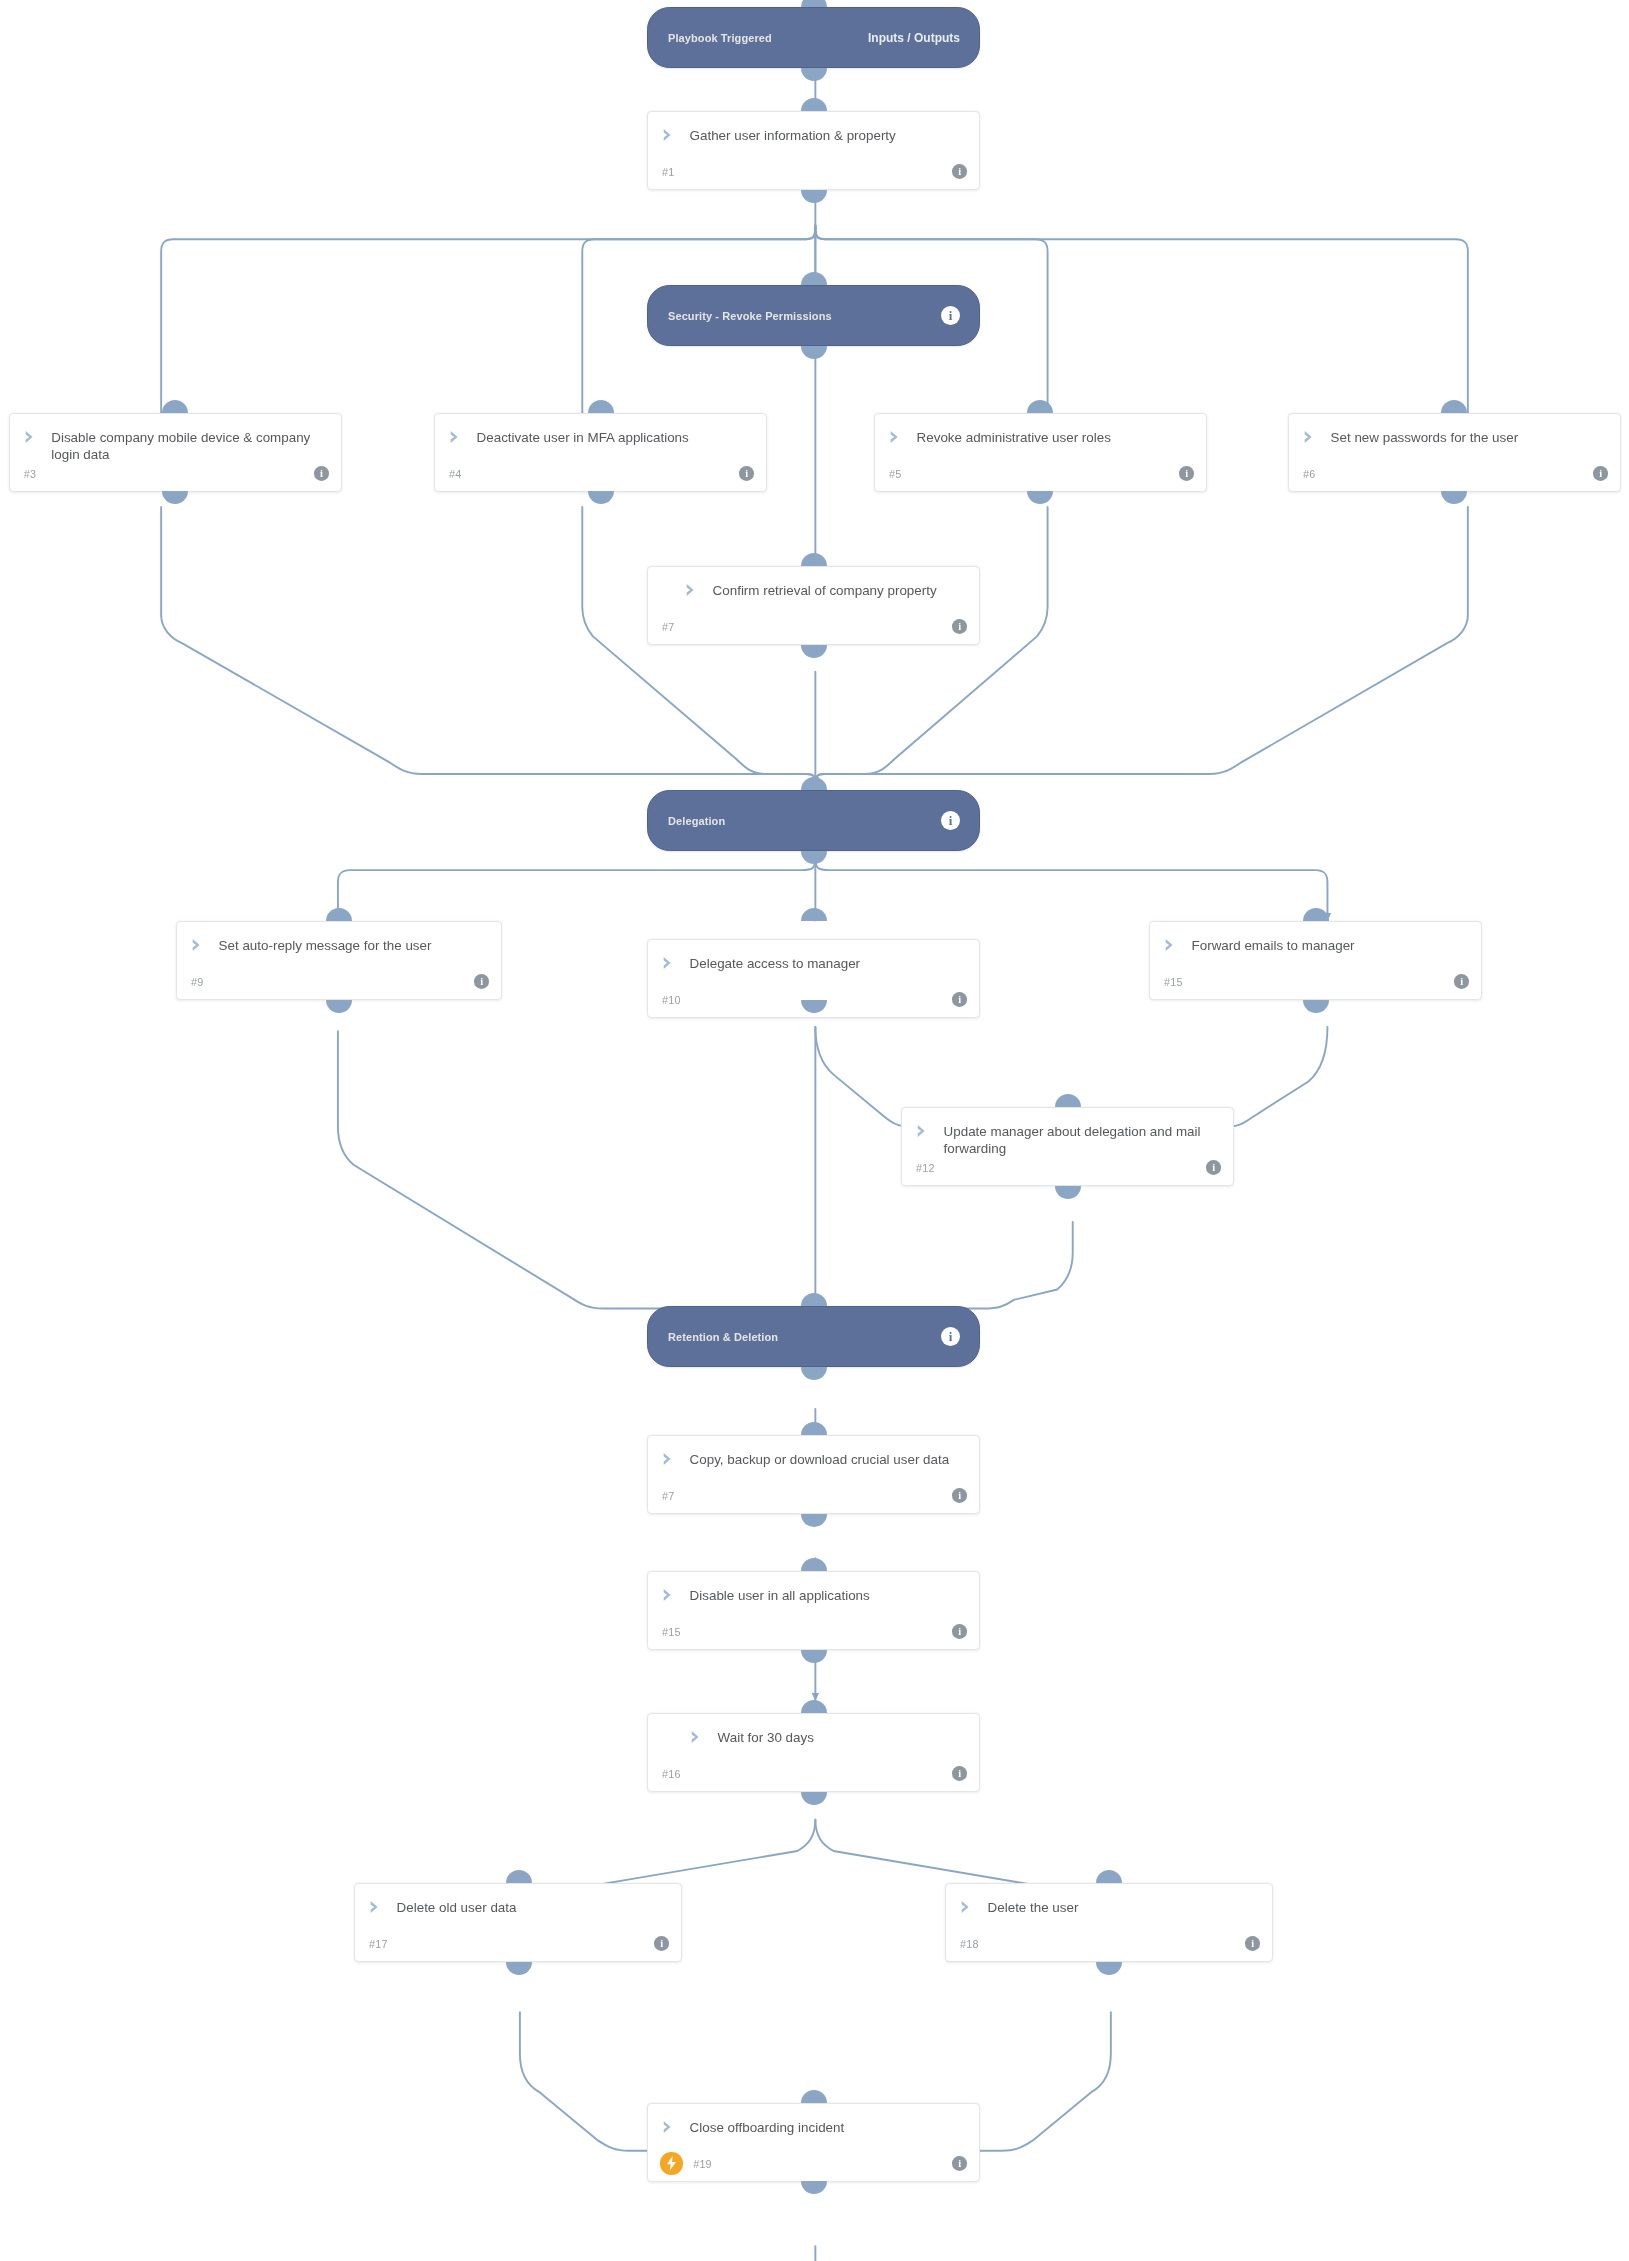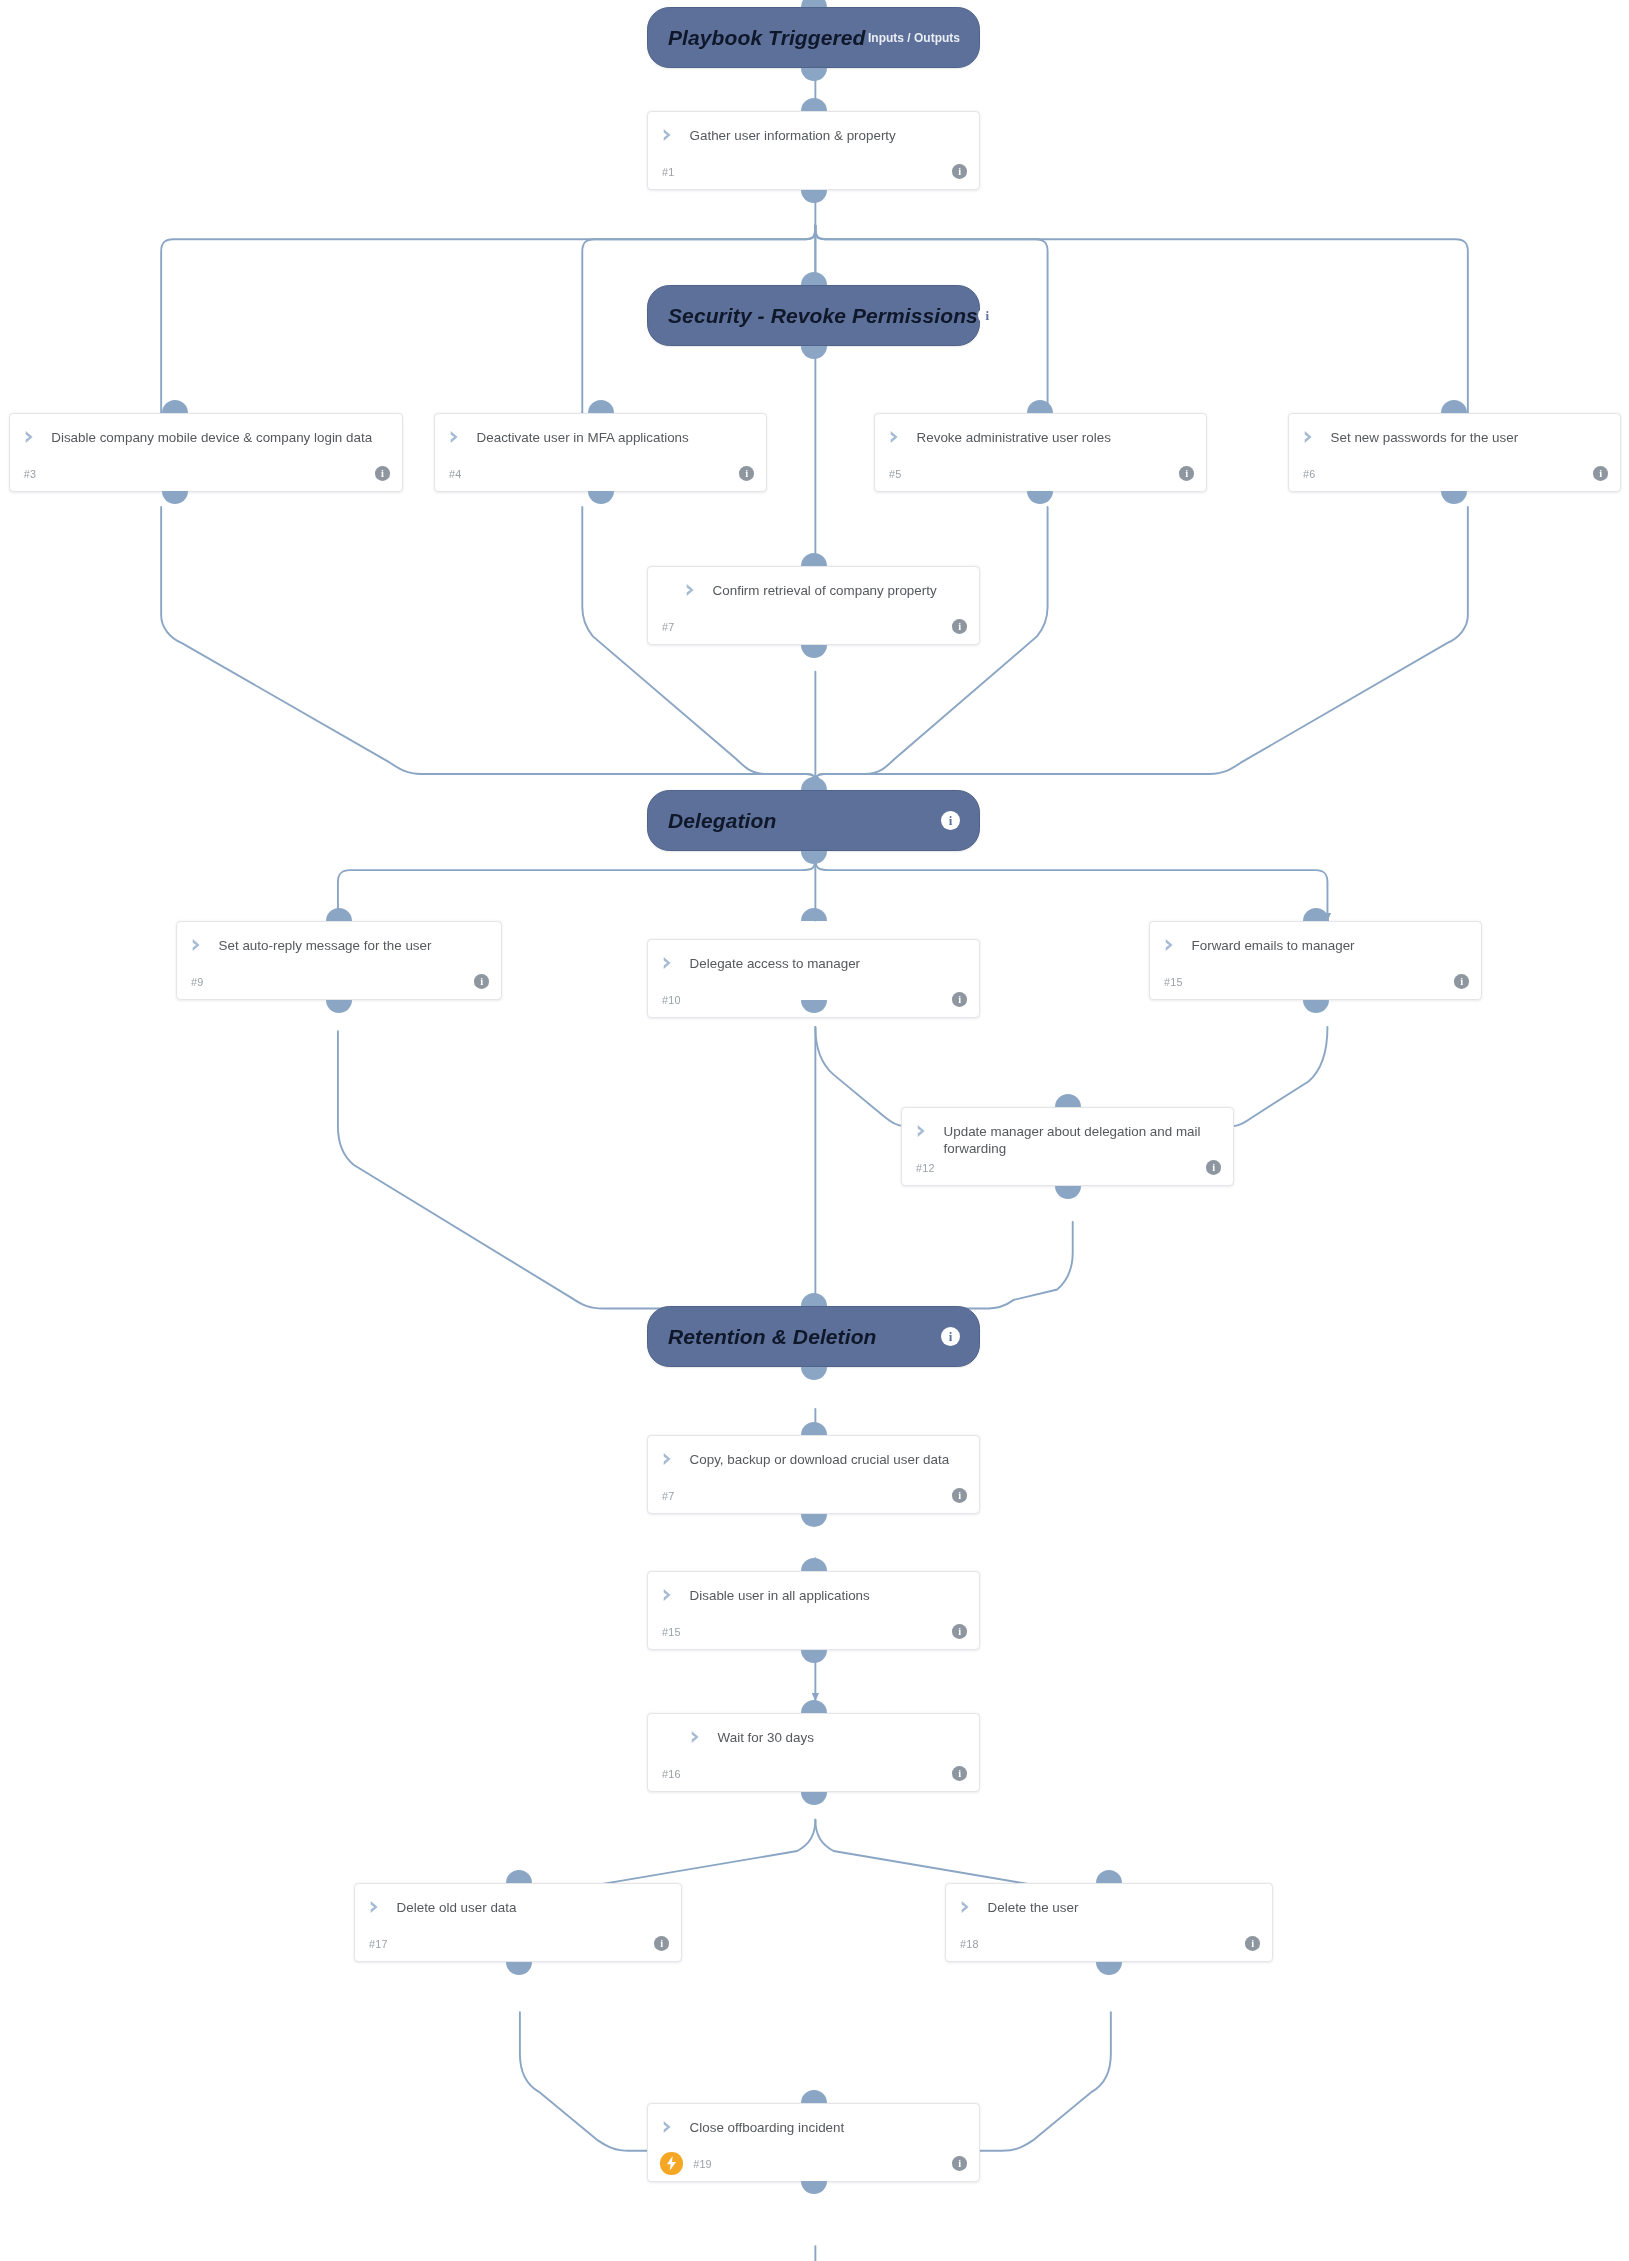--- a/index.html
+++ b/index.html
@@ -35,26 +35,25 @@
     border: 0.9px solid #4f6289;
     border-radius: 22.5px;
     height: 44px;
     display: flex;
     align-items: center;
     padding: 0 19px 0 20px;
     box-shadow: 0 0.9px 1.7px rgba(0,0,0,0.10);
     z-index: 5;
   }
   .section-title {
-    color: #0f172a;
-    font-size: 21px;
+    color: #e5e5e5;
+    font-size: 11px;
     font-weight: bold;
     letter-spacing: 0.1px;
     white-space: nowrap;
-    font-style: italic;
   }
   .section-right {
     margin-left: auto;
     display: flex;
     align-items: center;
   }
   .section-io {
     color: #e9edf5;
     font-size: 12px;
     font-weight: bold;
@@ -264,21 +263,21 @@
           <div class="node-label">Gather user information &amp; property</div>
         </div>
         <div class="node-foot">
           <span class="node-index">#1</span>
           <span class="spacer"></span>
           <span class="info-grey">i</span>
         </div>
       </div>
       <div class="port top" style="left: 801px; top: 98px;"></div>
       <div class="port bottom" style="left: 801px; top: 190px;"></div>
-      <div class="node" style="left: 8.7px; top: 413px; width: 394px; height: 79px;">
+      <div class="node" style="left: 8.7px; top: 413px; width: 333px; height: 79px;">
         <div class="node-head">
           <span class="chev">
             <svg width="12" height="14" viewBox="0 0 14 16">
               <path d="M2 1 L10 8 L2 15 L2 11 L6 8 L2 5 Z" fill="currentColor"></path>
             </svg>
           </span>
           <div class="node-label">Disable company mobile device &amp; company login data</div>
         </div>
         <div class="node-foot">
           <span class="node-index">#3</span>

